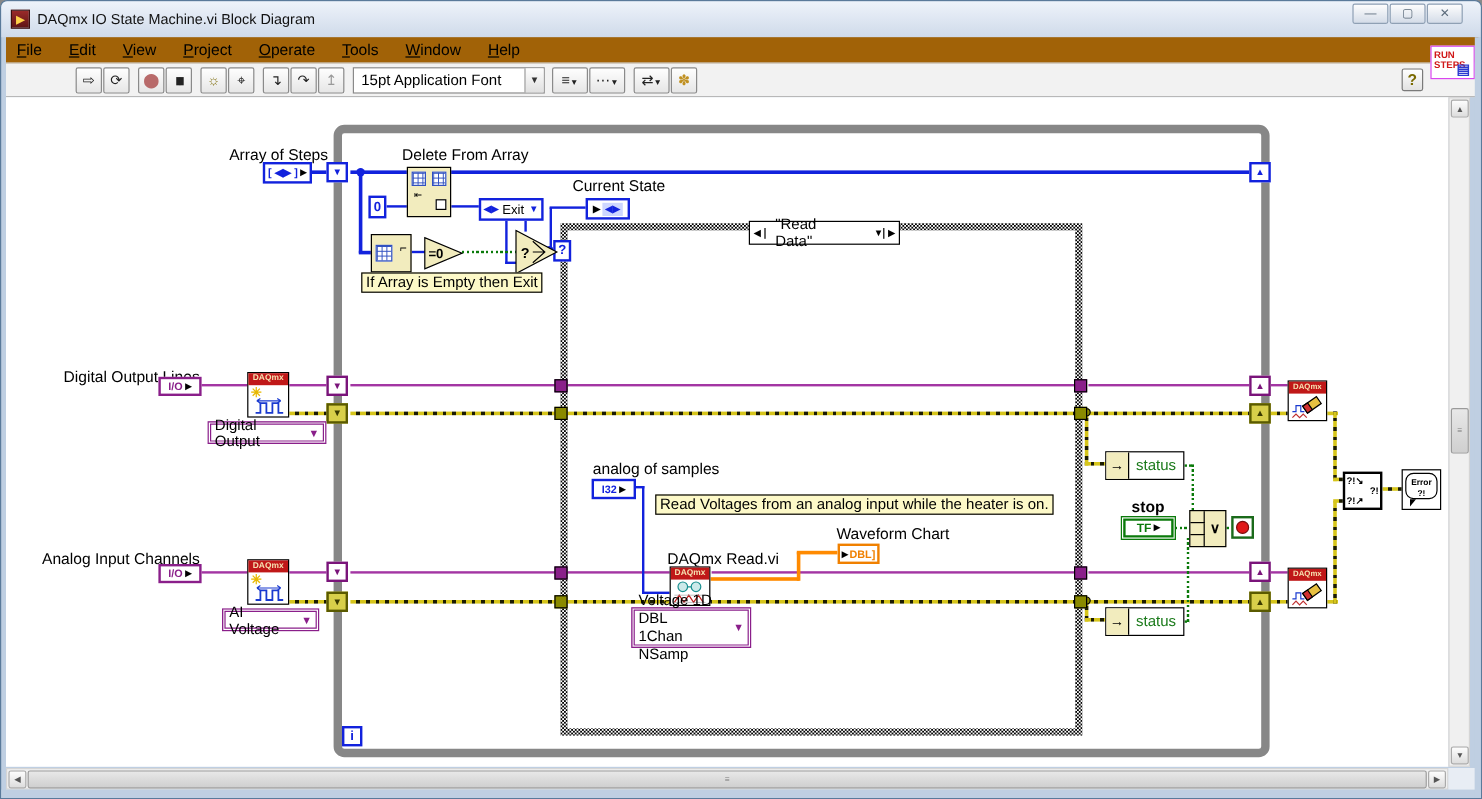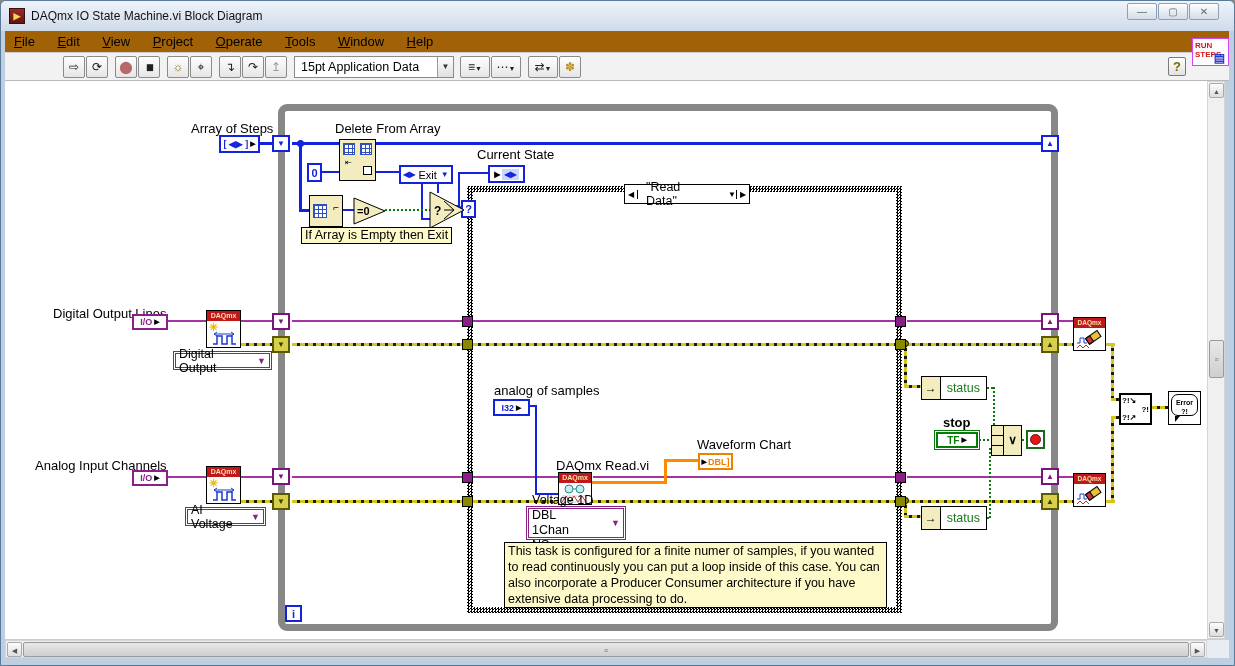--- a/index.html
+++ b/index.html
@@ -126,21 +126,21 @@
     <div class="tbtn" style="color:#b86a6a;">⬤</div>
     <div class="tbtn" style="letter-spacing:-2px;font-size:9px;">▮▮</div>
     <div class="tgap"></div>
     <div class="tbtn" style="color:#8a7a20;">☼</div>
     <div class="tbtn">⌖</div>
     <div class="tgap"></div>
     <div class="tbtn">↴</div>
     <div class="tbtn">↷</div>
     <div class="tbtn" style="color:#999;">↥</div>
     <div class="fontbox">
-      <span>15pt Application Data</span>
+      <span>15pt Application Font</span>
       <span class="dd">▼</span>
     </div>
     <div class="tbtn wide"><span>≡</span><span style="font-size:7px;">▼</span></div>
     <div class="tbtn wide"><span>⋯</span><span style="font-size:7px;">▼</span></div>
     <div class="tgap"></div>
     <div class="tbtn wide"><span>⇄</span><span style="font-size:7px;">▼</span></div>
     <div class="tbtn" style="color:#c09020;">✽</div>
   </div>
   <div class="helpbtn">?</div>
   <div class="vibadge">
@@ -335,20 +335,21 @@
     <div class="term" style="left:483px;top:84px;width:37px;height:18px;border:2px solid #1222dd;font-size:8px;">
       <span style="color:#000;margin-right:2px;">▶</span>
       <span style="color:#1222dd;background:#cdd6ff;padding:1px 2px;">◀▶</span>
     </div>
 
     <div class="lbl" style="left:489px;top:302px;">analog of samples</div>
     <div class="term" style="left:488px;top:318px;width:37px;height:17px;border:2px solid #1222dd;color:#1222dd;font-size:9px;">
       <span>I32</span>
         <span class="outarr">▶</span>
     </div>
+    <div class="cmt" style="left:541px;top:331px;">Read Voltages from an analog input while the heater is on.</div>
 
     <div class="lbl" style="left:692px;top:356px;">Waveform Chart</div>
     <div class="term" style="left:693px;top:372px;width:35px;height:17px;border:2px solid #f08000;color:#f08000;font-size:9px;">
       <span style="color:#000;font-size:7px;margin-right:1px;">▶</span>
       <span>DBL</span>
         <span>]</span>
     </div>
 
     <div class="lbl" style="left:551px;top:377px;">DAQmx Read.vi</div>
     <div class="daq" style="left:553px;top:391px;width:34px;height:33px;">
@@ -362,21 +363,20 @@
       </svg>
     </div>
     <div class="ring" style="left:521px;top:425px;width:100px;height:34px;line-height:15px;">
       <span>
         <span>Voltage 1D DBL</span><br>
         <span>1Chan NSamp</span>
       </span>
       <span class="dd">▼</span>
     </div>
 
-    <div class="cmt multi" style="left:499px;top:461px;width:383px;height:66px;">This task is configured for a finite numer of samples, if you wanted to read continuously you can put a loop inside of this case. You can also incorporate a Producer Consumer architecture if you have extensive data processing to do.</div>
 
     <div class="ub" style="left:916px;top:295px;width:66px;">
       <div class="a">→</div>
       <div class="b">status</div>
     </div>
     <div class="ub" style="left:916px;top:425px;width:66px;">
       <div class="a">→</div>
       <div class="b">status</div>
     </div>
 

